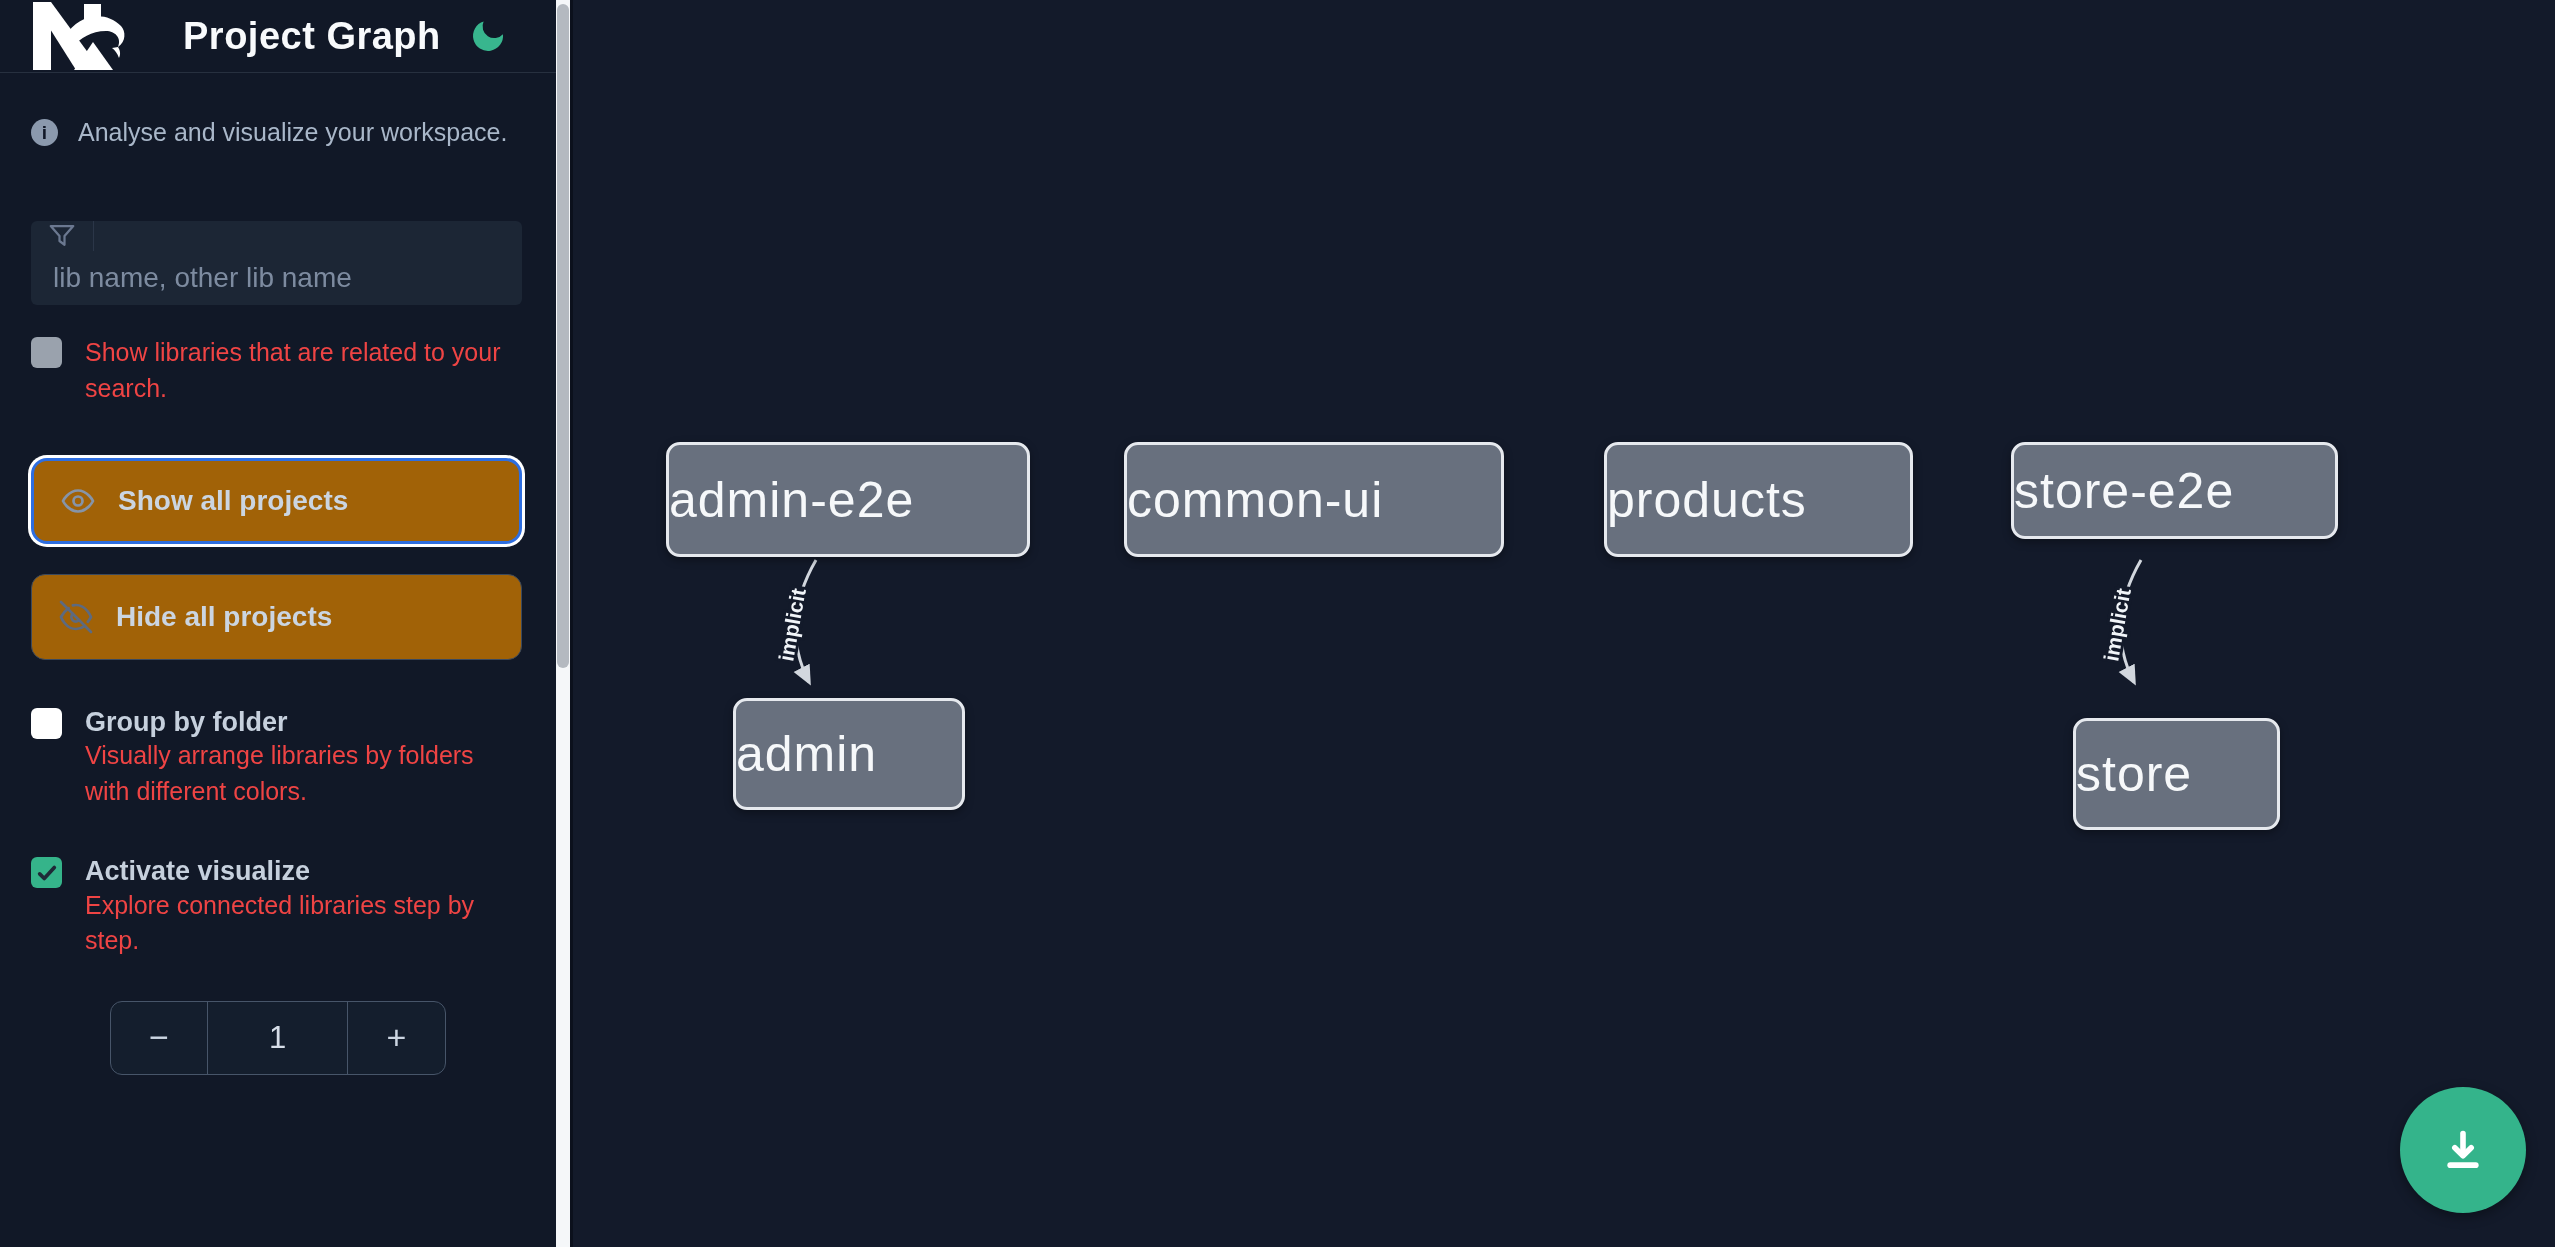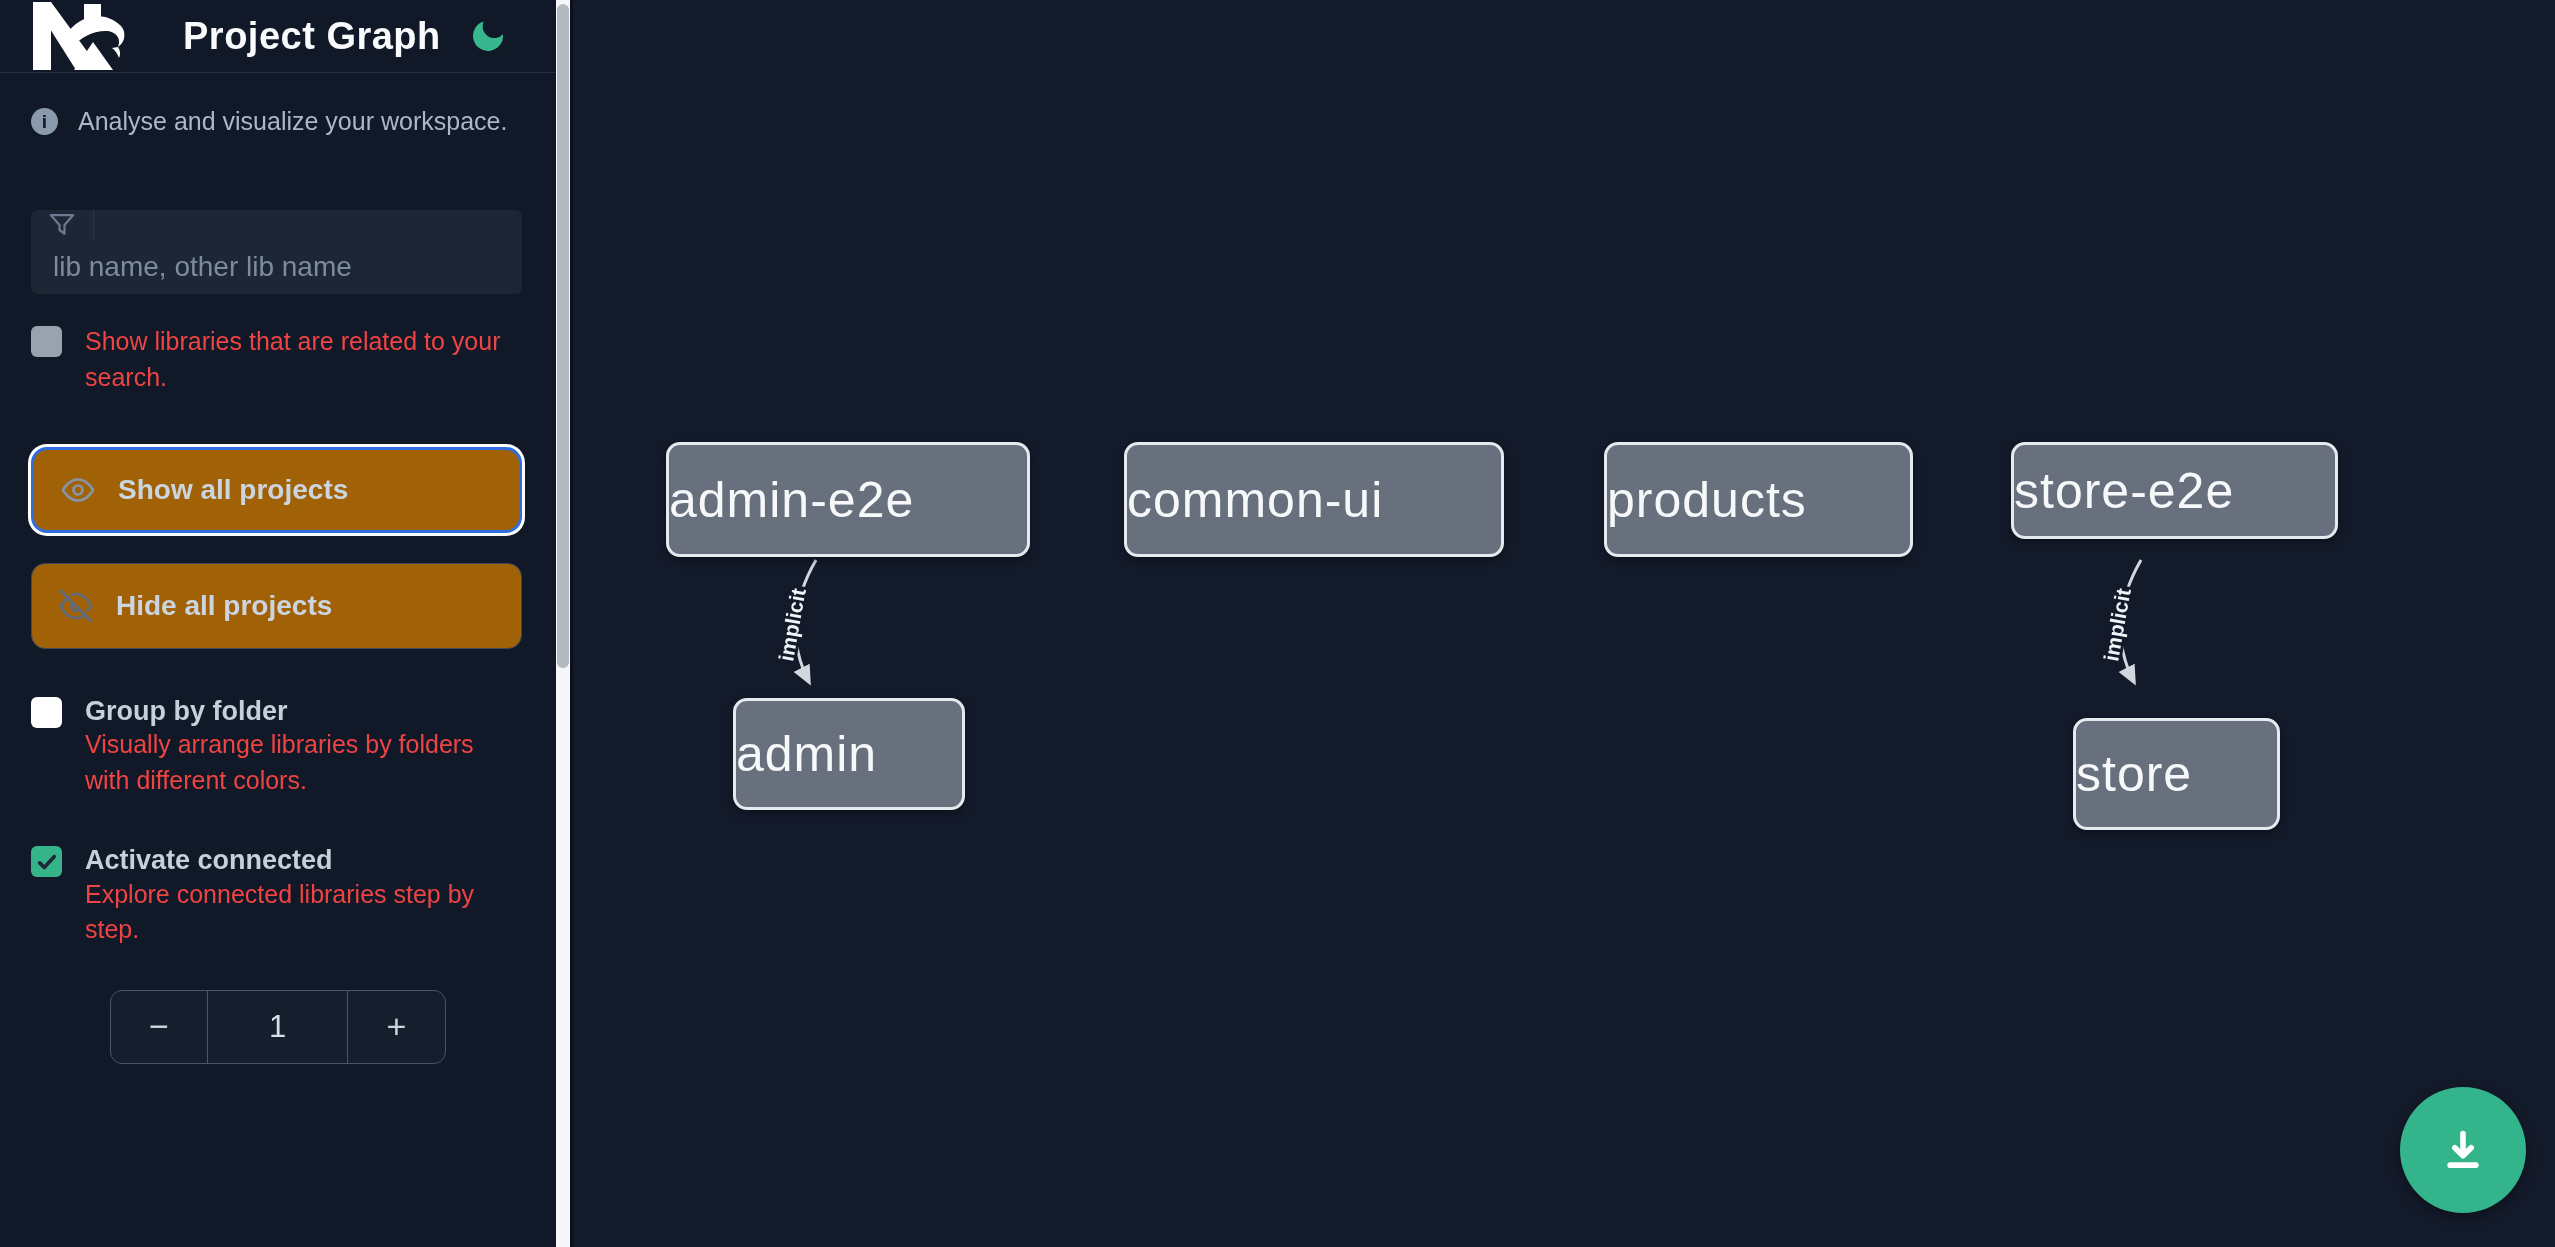--- a/index.html
+++ b/index.html
@@ -9,21 +9,21 @@
     background:#111827;
     display:flex;
     color:#cbd5e1;
   }
 
   
   .sidebar {
     width:556px; height:1062px; flex:0 0 556px;
     background:#111827;
     position:relative;
-    display:flex; flex-direction:column;
+    display:flex; flex-direction:column;gap:11px;
   }
   .sb-header {
     height:178px; display:flex; align-items:center;
     padding:0 48px 0 29px;
     border-bottom:1px solid #27303f;
   }
   .nx-logo { width:98px; height:72px; flex:0 0 auto; }
   .app-title {
     margin-left:56px;
     font-size:38px; font-weight:600; color:#f8fafc; letter-spacing:.5px;
@@ -219,21 +219,21 @@
       </div>
     </div>
 
     <div class="toggle-row mt-prox checked">
       <span class="checkbox cb-green">
         <svg class="check-icon" viewBox="0 0 24 24" fill="none" stroke="#1f2937" stroke-width="4" stroke-linecap="round" stroke-linejoin="round">
             <path d="M4 13l5 5L20 6"></path>
           </svg>
       </span>
       <div class="toggle-texts">
-        <div class="toggle-label">Activate connected</div>
+        <div class="toggle-label">Activate visualize</div>
         <div class="toggle-desc">Explore connected libraries step by step.</div>
       </div>
     </div>
 
     <div class="stepper">
       <button class="step-btn step-dec">−</button>
       <div class="step-value">1</div>
       <button class="step-btn step-inc">+</button>
     </div>
 

